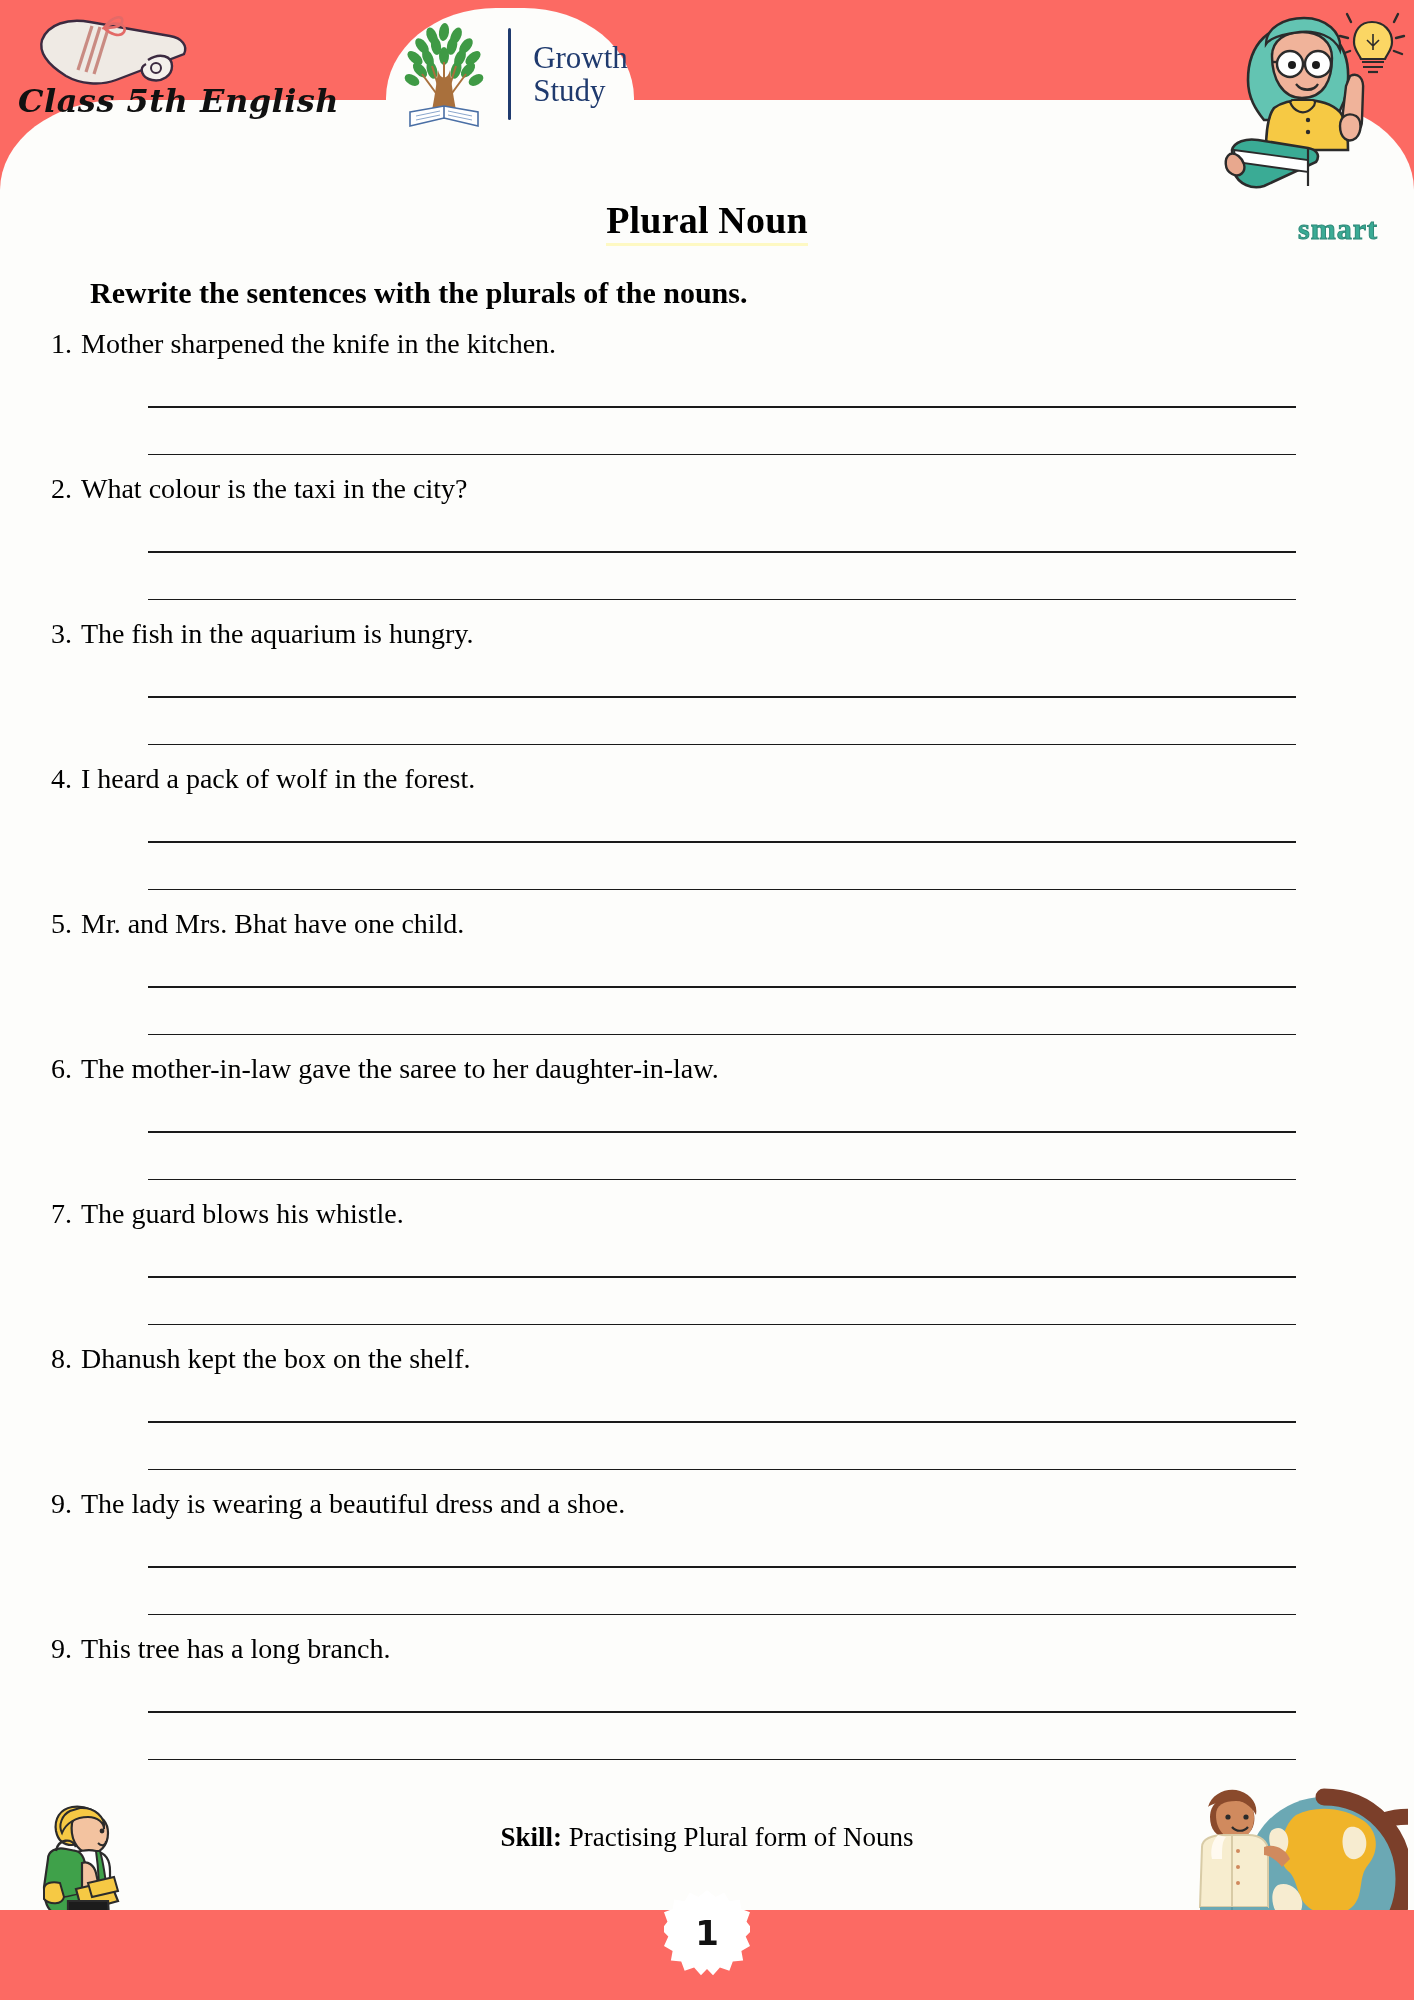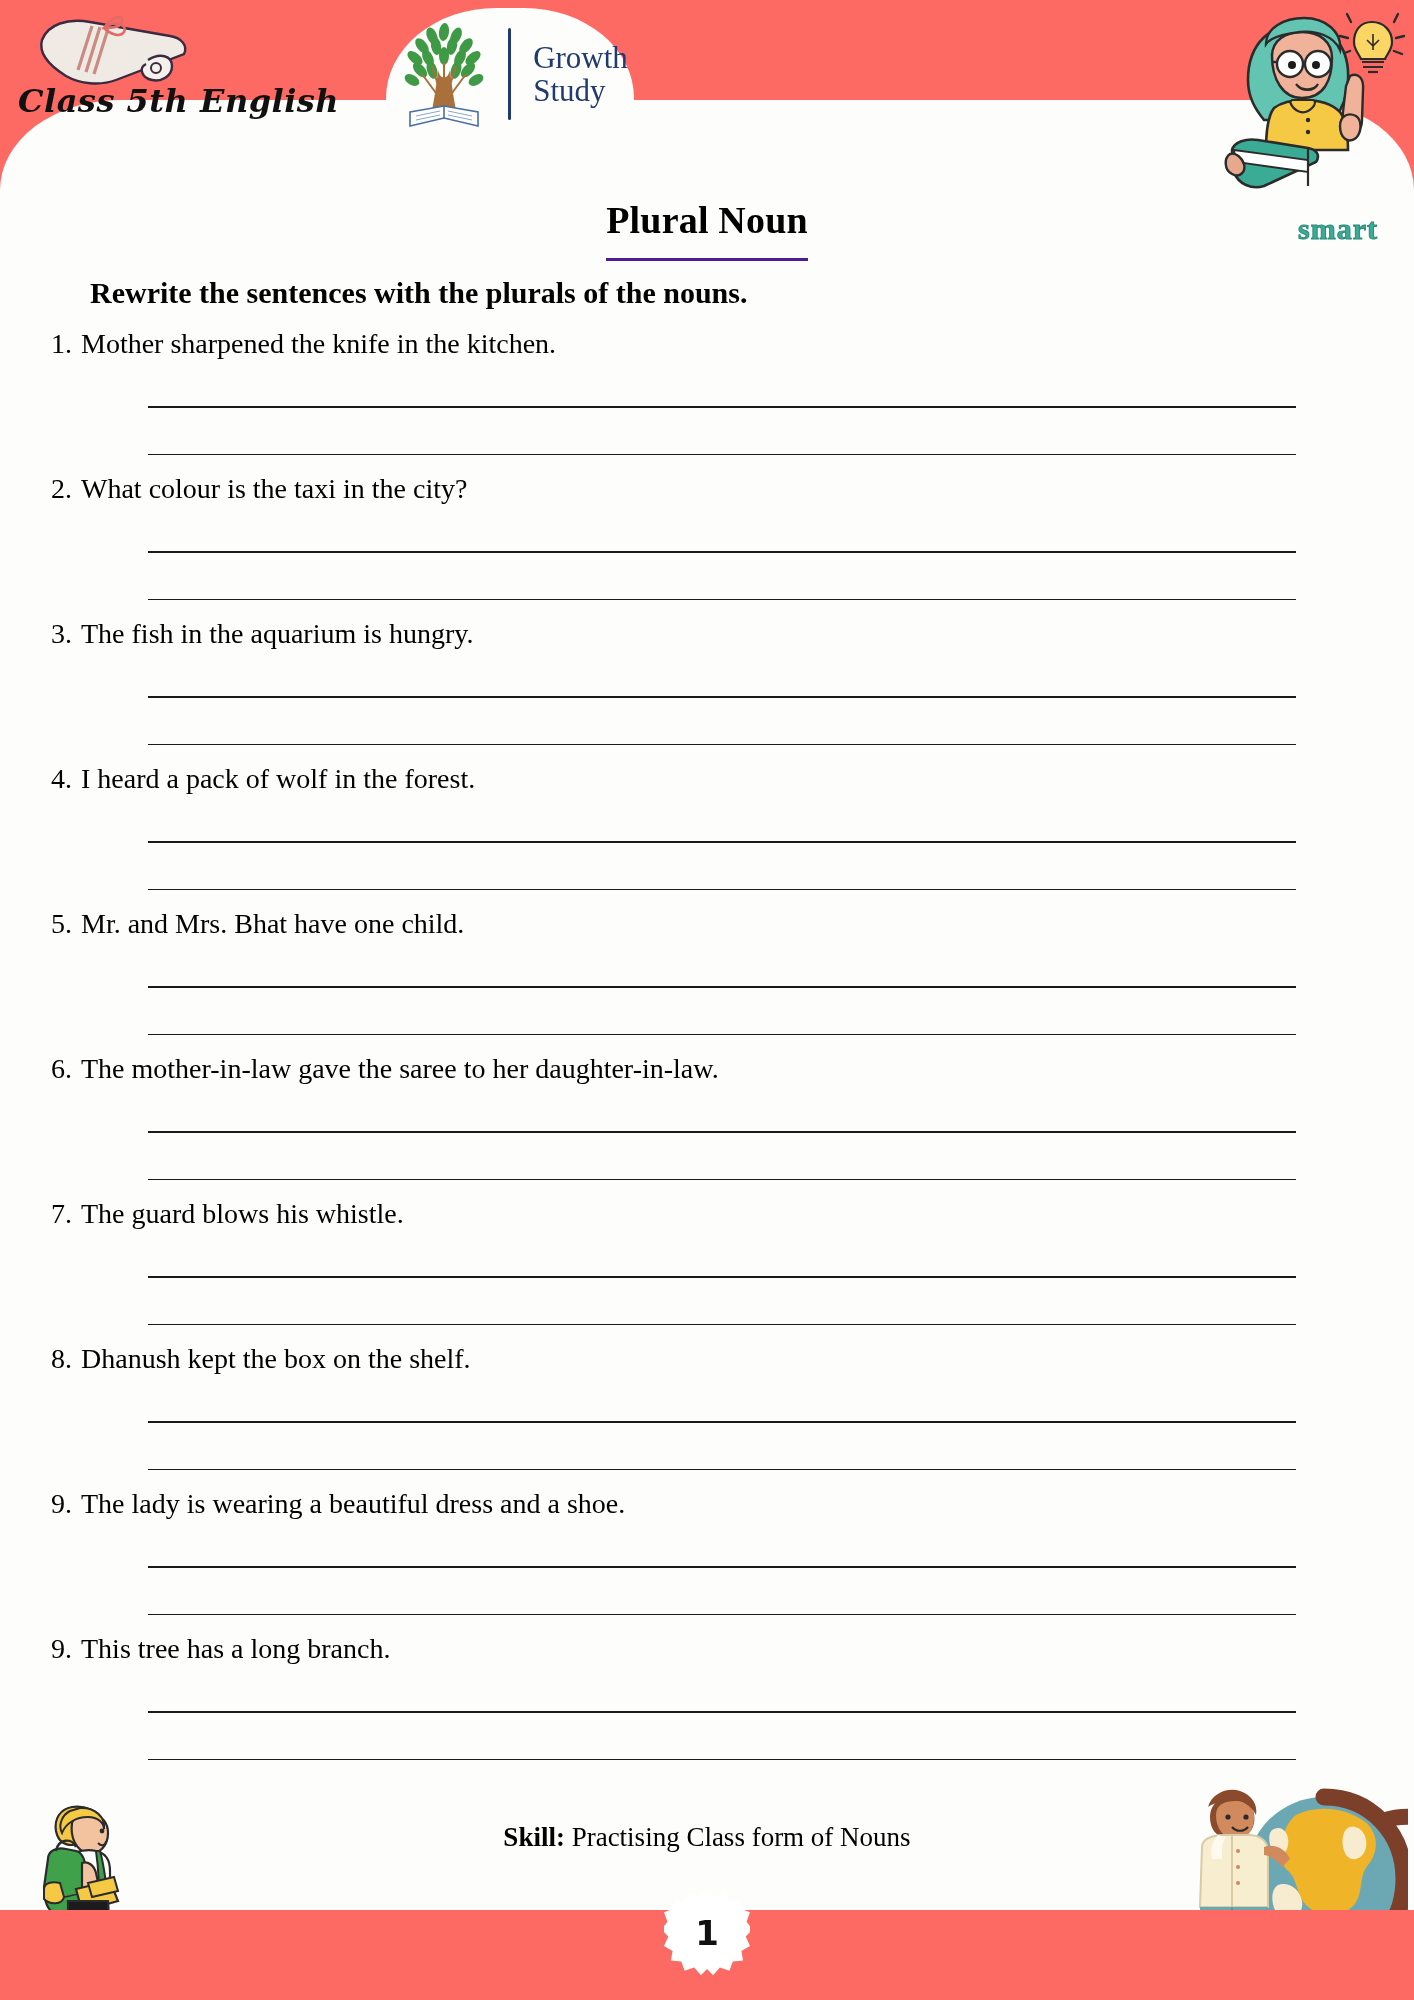--- a/index.html
+++ b/index.html
@@ -117,22 +117,22 @@
   }
   .worksheet-title {
     text-align: center;
     font-size: 38px;
     font-weight: bold;
     color: #000;
     margin: 98px 0 0 0;
     letter-spacing: 0.2px;
   }
   .worksheet-title span {
-    border-bottom: 3px solid #4c1d95;
-    padding-bottom: 17px;
+    border-bottom: 3px solid #fef9c3;
+    padding-bottom: 2px;
   }
   .instruction {
     margin: 34px 0 0 90px;
     font-size: 30px;
     font-weight: bold;
     color: #000;
   }
 
   .q-list {
     margin: 16px 0 0 0;
@@ -408,21 +408,21 @@
           <span class="q-num">9.</span>
           <span class="q-body">This tree has a long branch.</span>
         </div>
         <div class="answer-line"></div>
         <div class="answer-line"></div>
       </li>
     </ul>
 
     <div class="skill-line">
       <b>Skill:</b>
-      <span>Practising Class form of Nouns</span>
+      <span>Practising Plural form of Nouns</span>
     </div>
   </div>
 
   <svg class="boy-walking" viewBox="0 0 150 215">
     <path d="M58 22 C46 24, 40 34, 42 46 C44 56, 50 60, 58 60 L76 58 C86 56, 90 46, 88 36 C86 26, 70 20, 58 22 Z" fill="#f6c944" stroke="#2b2b2b" stroke-width="2.2"></path>
     <path d="M58 38 C56 52, 62 66, 74 68 C86 70, 94 60, 94 48 C94 38, 88 30, 78 30 C68 30, 60 32, 58 38 Z" fill="#f3c3a0" stroke="#2b2b2b" stroke-width="2.2"></path>
     <path d="M56 26 C48 30, 44 40, 48 48 C52 38, 62 32, 74 32 C84 32, 90 38, 90 44 C92 32, 80 22, 66 23 Z" fill="#f6c944" stroke="#2b2b2b" stroke-width="2"></path>
     <circle cx="88" cy="46" r="2.4" fill="#2b2b2b"></circle>
     <path d="M84 58 C88 62, 92 60, 92 56" stroke="#2b2b2b" stroke-width="2" fill="none"></path>
     <path d="M56 70 C62 66, 74 64, 82 66 C92 68, 96 76, 96 86 L96 116 L54 116 L52 84 C52 76, 52 72, 56 70 Z" fill="#ffffff" stroke="#2b2b2b" stroke-width="2.2"></path>

